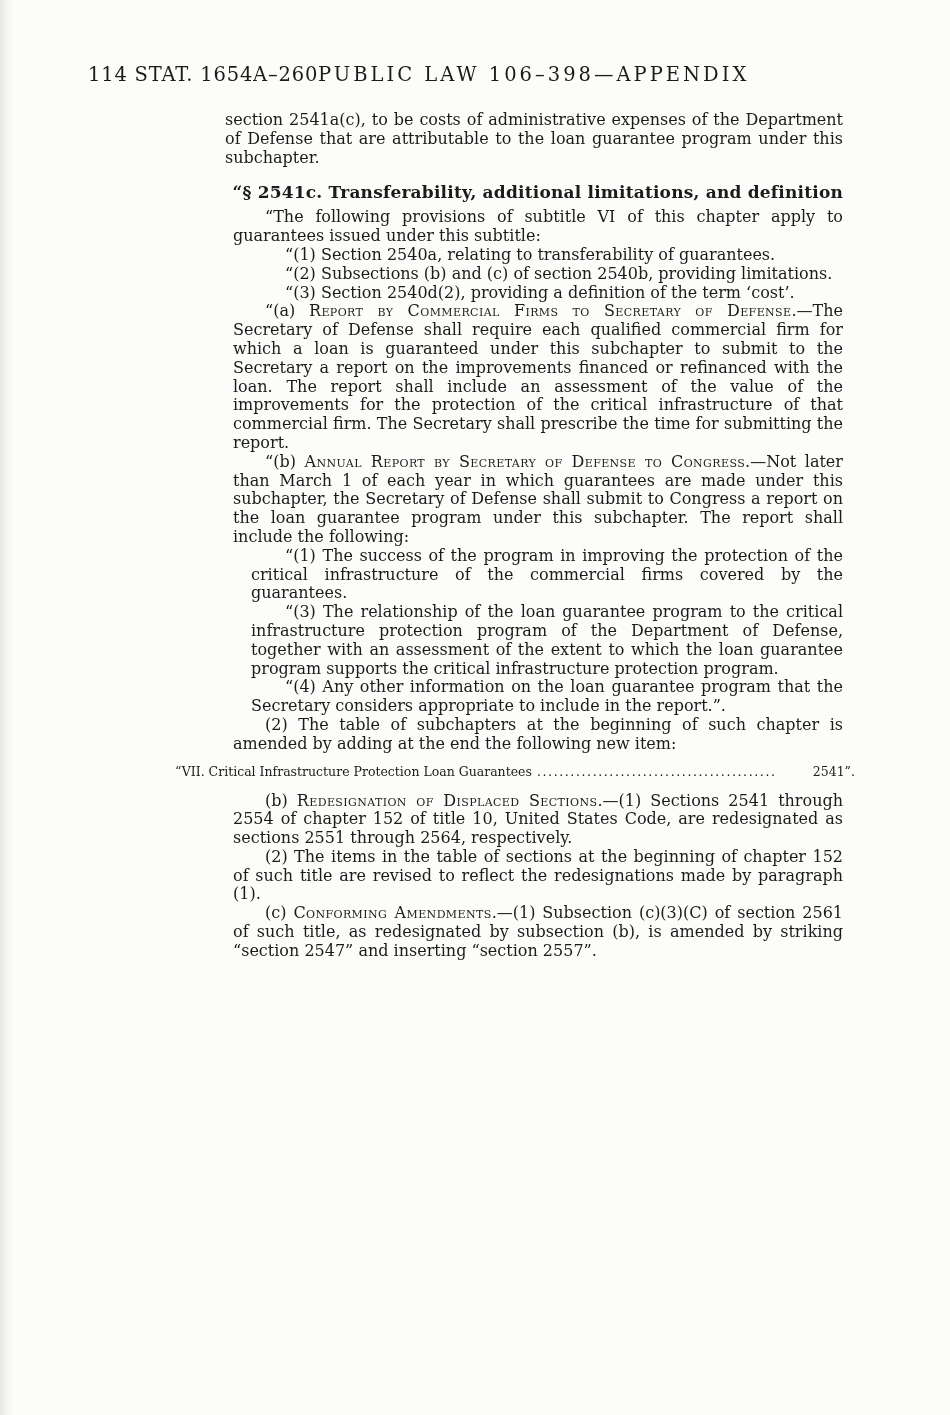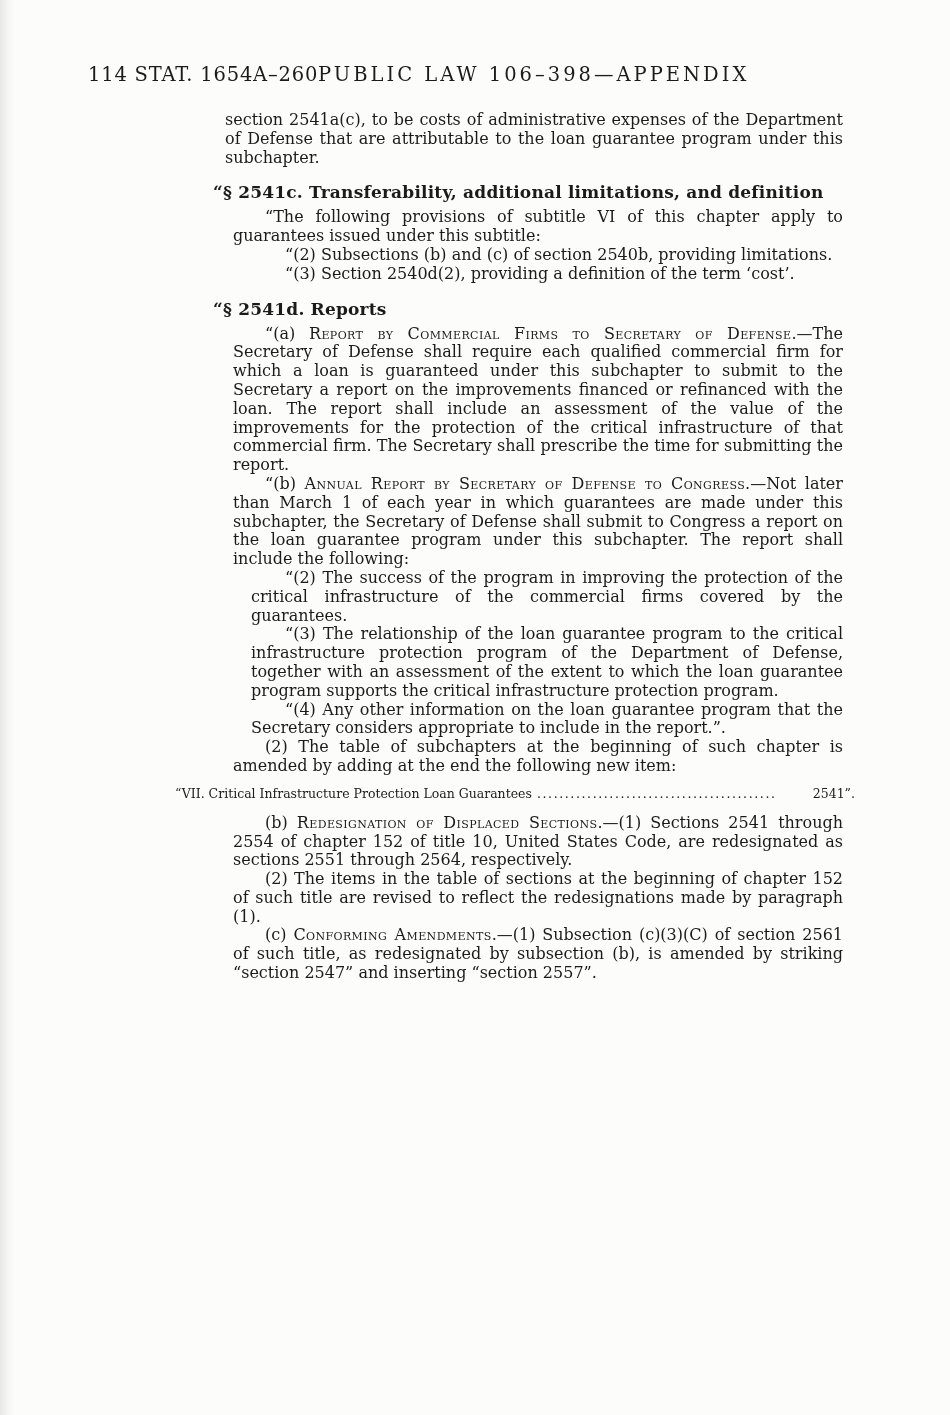--- a/index.html
+++ b/index.html
@@ -62,21 +62,21 @@
     padding-left: 26px;
     text-indent: 34px;
   }
   h2.sec-head {
     font-size: 17px;
     line-height: 21px;
     font-weight: bold;
     margin: 15px 0 5px -12px;
     padding-left: 77px;
     text-indent: -77px;
-    text-align: left;
+    text-align: right;
     letter-spacing: 0.2px;
   }
   .sc {
     font-variant: small-caps;
     letter-spacing: 0.4px;
   }
   p.tline {
     display: flex;
     align-items: baseline;
     margin: 10px 0 12px -50px;
@@ -106,34 +106,34 @@
   </div>
 
   <div class="text-col">
 
     <p class="cont">section 2541a(c), to be costs of administrative expenses of the Department of Defense that are attributable to the loan guarantee program under this subchapter.</p>
 
     <h2 class="sec-head">“§ 2541c. Transferability, additional limitations, and definition</h2>
 
     <p class="para">“The following provisions of subtitle VI of this chapter apply to guarantees issued under this subtitle:</p>
 
+    <p class="li">“(1) Section 2540a, relating to transferability of guarantees.</p>
     <p class="li">“(2) Subsections (b) and (c) of section 2540b, providing limitations.</p>
     <p class="li">“(3) Section 2540d(2), providing a definition of the term ‘cost’.</p>
 
-    <h2 class="sec-head">“§ 2541d. Reports</h2>
 
     <p class="para">
       <span>“(a) </span><span class="sc">Report by Commercial Firms to Secretary of Defense</span><span>.—The Secretary of Defense shall require each qualified commercial firm for which a loan is guaranteed under this subchapter to submit to the Secretary a report on the improvements financed or refinanced with the loan. The report shall include an assessment of the value of the improvements for the protection of the critical infrastructure of that commercial firm. The Secretary shall prescribe the time for submitting the report.</span>
     </p>
 
     <p class="para">
       <span>“(b) </span><span class="sc">Annual Report by Secretary of Defense to Congress</span><span>.—Not later than March 1 of each year in which guarantees are made under this subchapter, the Secretary of Defense shall submit to Congress a report on the loan guarantee program under this subchapter. The report shall include the following:</span>
     </p>
 
-    <p class="li">“(2) The success of the program in improving the protection of the critical infrastructure of the commercial firms covered by the guarantees.</p>
+    <p class="li">“(1) The success of the program in improving the protection of the critical infrastructure of the commercial firms covered by the guarantees.</p>
     <p class="li">“(3) The relationship of the loan guarantee program to the critical infrastructure protection program of the Department of Defense, together with an assessment of the extent to which the loan guarantee program supports the critical infrastructure protection program.</p>
     <p class="li">“(4) Any other information on the loan guarantee program that the Secretary considers appropriate to include in the report.”.</p>
 
     <p class="para">(2) The table of subchapters at the beginning of such chapter is amended by adding at the end the following new item:</p>
 
     <p class="tline">
       <span class="entry">“VII. Critical Infrastructure Protection Loan Guarantees</span>
       <span class="dots">................................................................................................................</span>
       <span class="pgref">2541”.</span>
     </p>

